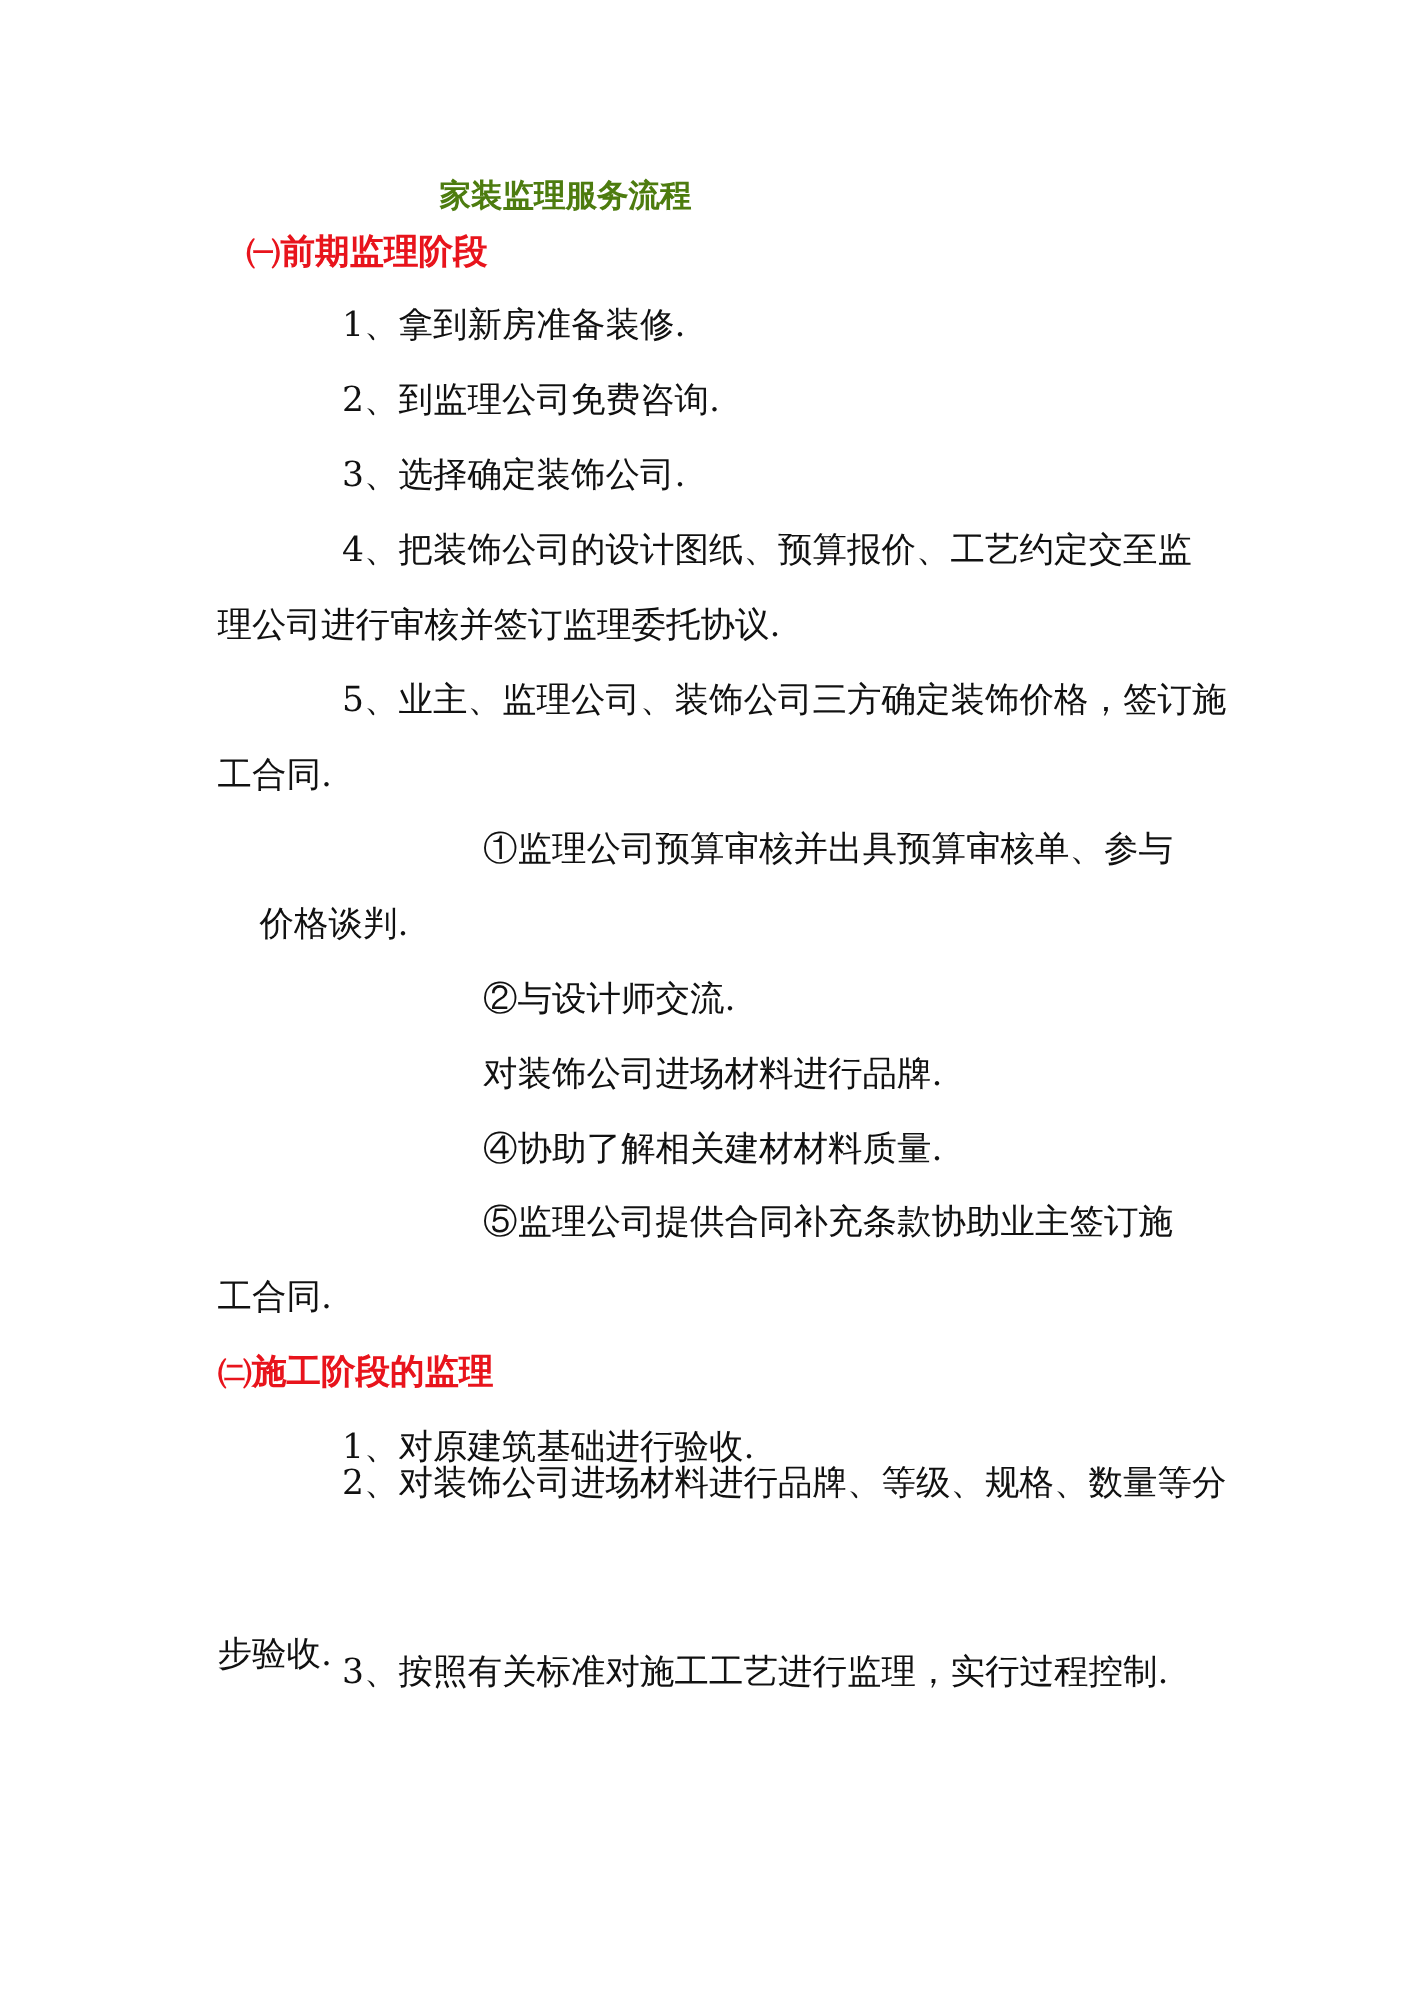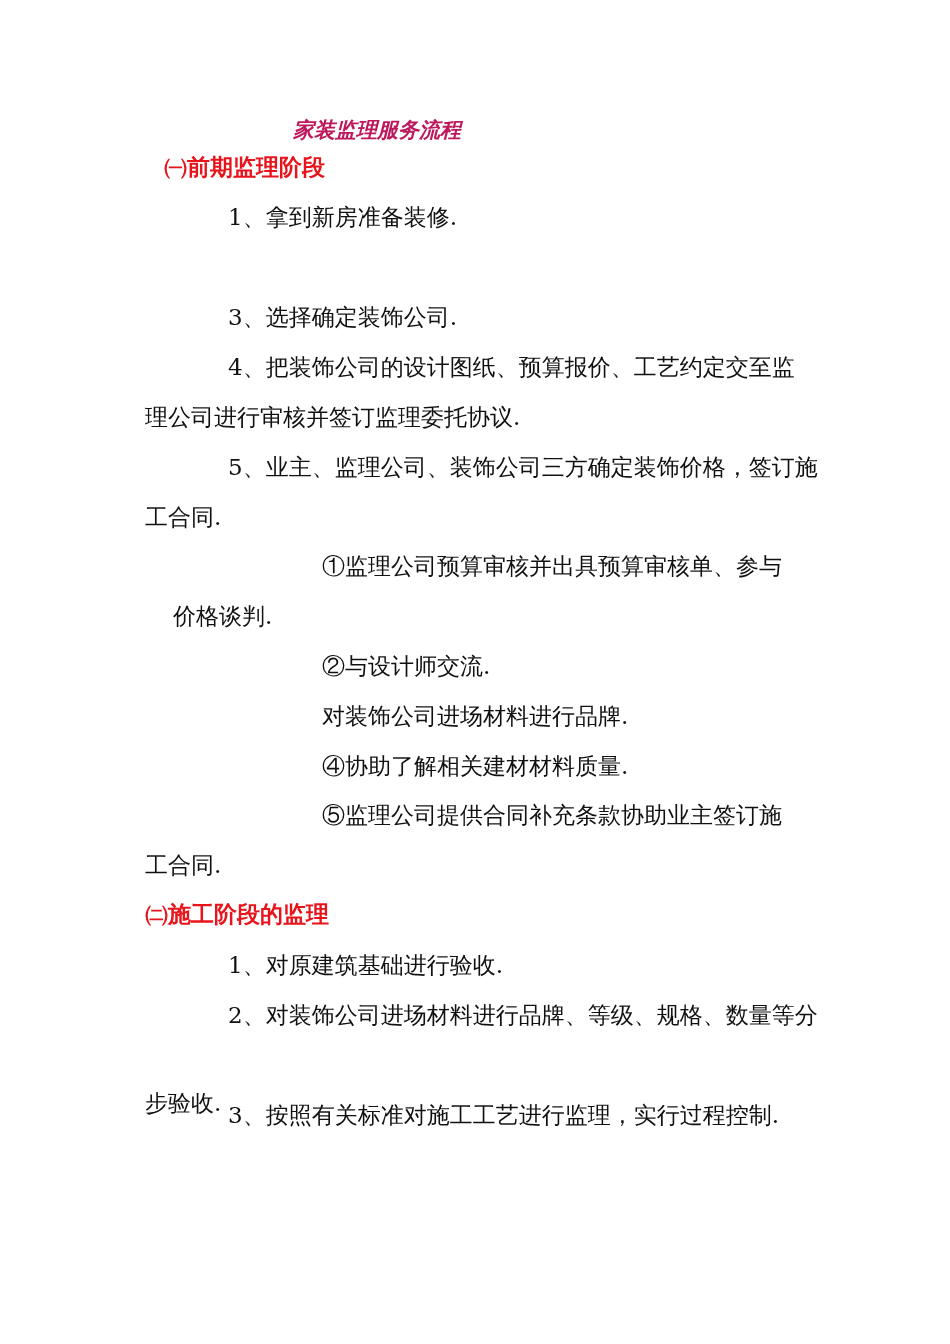--- a/index.html
+++ b/index.html
@@ -1,49 +1,50 @@
 <!DOCTYPE html>
 <html><head>
   <meta charset="utf-8">
   <style>
     html, body { margin: 0; padding: 0; background: #ffffff; }
     body { width: 950px; height: 1344px; position: relative; overflow: hidden;
            font-family: "DejaVu Serif", "Liberation Serif", serif; color: #111; }
     .page { position: absolute; left: 0; top: 0; width: 950px; height: 1344px; }
     .title { position: absolute; top: 116px; left: 0; width: 754px; text-align: center;
              font-family: "DejaVu Sans", "Liberation Sans", sans-serif; font-weight: bold;
-             font-size: 21px; letter-spacing: 0px; color: #be185d; font-style: italic; }
+             font-size: 21px; letter-spacing: 0px; color: #4d7c0f; }
     .heading { position: absolute; left: 164px; font-family: "DejaVu Sans", "Liberation Sans", sans-serif;
                font-weight: bold; font-size: 23px; color: #e8141c; }
     .line { position: absolute; font-size: 23px; line-height: 30px; white-space: nowrap; color: #111; }
     .ind1 { left: 228px; }
     .ind0 { left: 145px; }
     .ind2 { left: 322px; }
   </style>
 </head>
 <body>
 
 <div class="page">
   <div class="title">家装监理服务流程</div>
 
   <div class="heading" style="top:152px;">㈠前期监理阶段</div>
 
   <div class="line ind1" style="top:202px;text-align:right;">1、拿到新房准备装修.</div>
+  <div class="line ind1" style="top:252px;">2、到监理公司免费咨询.</div>
   <div class="line ind1" style="top:302px;">3、选择确定装饰公司.</div>
   <div class="line ind1" style="top:352px;">4、把装饰公司的设计图纸、预算报价、工艺约定交至监</div>
   <div class="line ind0" style="top:402px;">理公司进行审核并签订监理委托协议.</div>
   <div class="line ind1" style="top:452px;">5、业主、监理公司、装饰公司三方确定装饰价格，签订施</div>
   <div class="line ind0" style="top:502px;">工合同.</div>
   <div class="line ind2" style="top:551px;">①监理公司预算审核并出具预算审核单、参与</div>
   <div class="line ind0" style="top:601px;margin-left:28px;">价格谈判.</div>
   <div class="line ind2" style="top:651px;">②与设计师交流.</div>
   <div class="line ind2" style="top:701px;">对装饰公司进场材料进行品牌.</div>
   <div class="line ind2" style="top:751px;">④协助了解相关建材材料质量.</div>
   <div class="line ind2" style="top:800px;">⑤监理公司提供合同补充条款协助业主签订施</div>
   <div class="line ind0" style="top:850px;">工合同.</div>
 
   <div class="heading" style="top:899px; left:145px;">㈡施工阶段的监理</div>
 
   <div class="line ind1" style="top:950px;">1、对原建筑基础进行验收.</div>
-  <div class="line ind1" style="top:1000px;">2、对装饰公司进场材料进行品牌、等级、规格、数量等分</div>
+  <div class="line ind1" style="top:974px;">2、对装饰公司进场材料进行品牌、等级、规格、数量等分</div>
   <div class="line ind0" style="top:1060px;margin-top:28px;">步验收.</div>
   <div class="line ind1" style="top:1100px;">3、按照有关标准对施工工艺进行监理，实行过程控制.</div>
 </div>
 
 </body></html>

